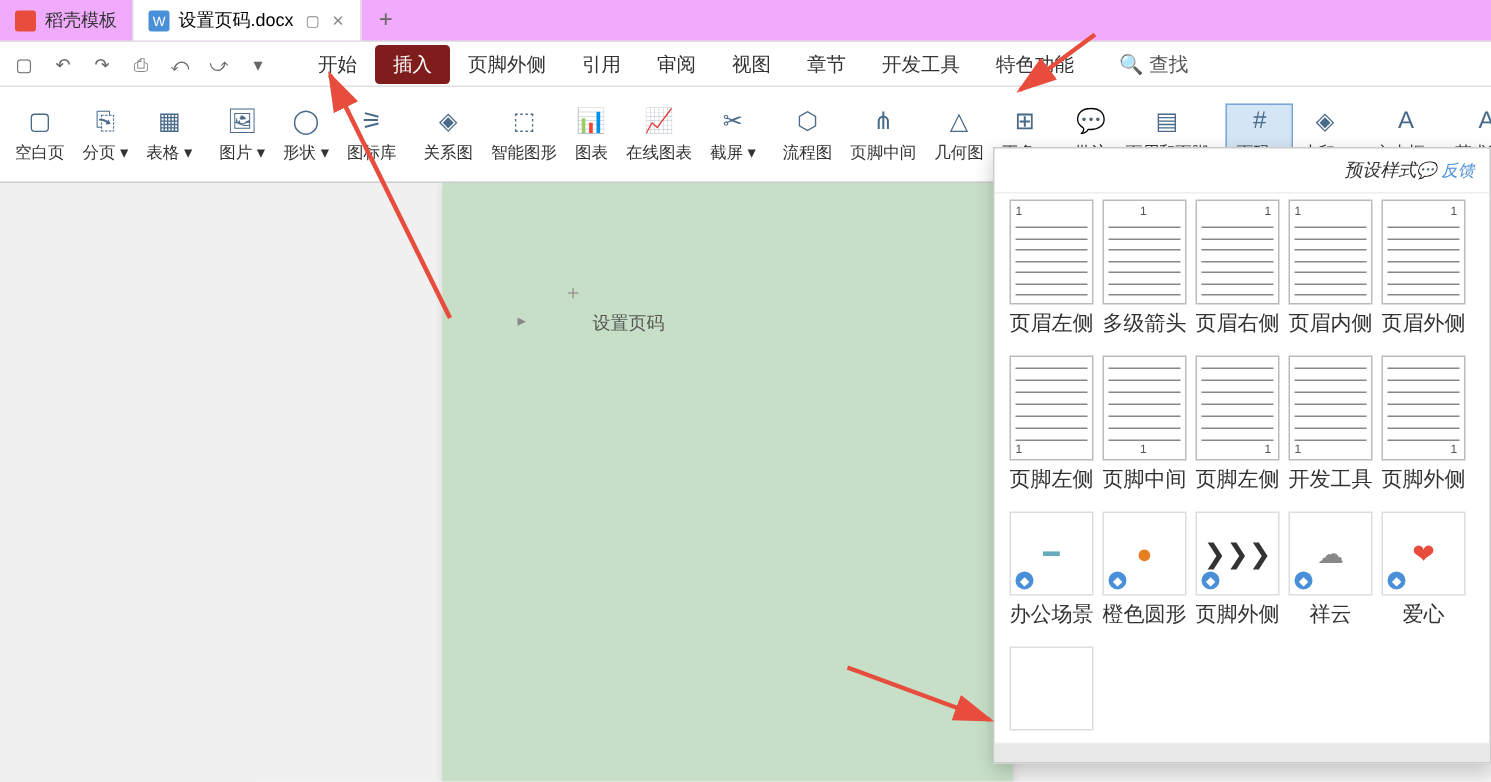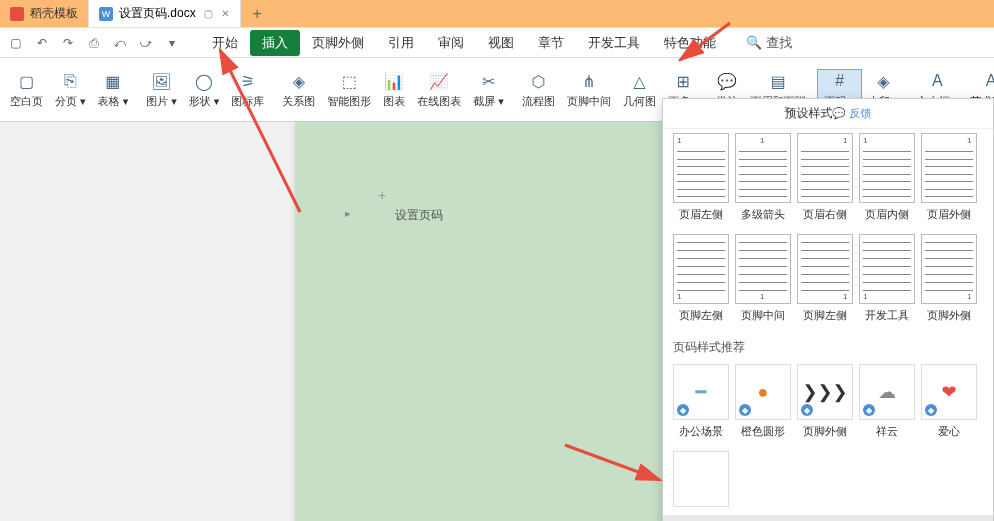--- a/index.html
+++ b/index.html
@@ -1,54 +1,54 @@
 <!DOCTYPE html>
 <html><head>
 <meta charset="utf-8">
 <style>
 * { margin: 0; padding: 0; box-sizing: border-box; font-family: "Microsoft YaHei", sans-serif; }
 body { background: #f5f5f5; width: 994px; height: 521px; overflow: hidden; position: relative; }
 
 
-.titlebar { height: 28px; background: #fdba74; display: flex; align-items: center; border-bottom: 1px solid #e0e0e0; }
+.titlebar { height: 28px; background: #f0abfc; display: flex; align-items: center; border-bottom: 1px solid #e0e0e0; }
 .tab-home { display: flex; align-items: center; padding: 0 10px; height: 100%; font-size: 12px; color: #333; }
 .tab-home .logo { width: 14px; height: 14px; background: #e74c3c; border-radius: 2px; margin-right: 6px; }
 .tab-doc { display: flex; align-items: center; padding: 0 10px; height: 100%; font-size: 12px; background: #fff; border-right: 1px solid #e0e0e0; border-left: 1px solid #e0e0e0; }
 .tab-doc .docicon { width: 14px; height: 14px; background: #4a90d9; border-radius: 2px; margin-right: 6px; display: inline-flex; align-items: center; justify-content: center; color: #fff; font-size: 9px; }
 .tab-close { margin-left: 8px; color: #888; cursor: pointer; font-size: 10px; }
 .tab-plus { padding: 0 12px; color: #666; font-size: 16px; cursor: pointer; }
 
 
 .menubar { height: 30px; background: #fff; display: flex; align-items: center; padding-left: 8px; border-bottom: 1px solid #e0e0e0; }
 .qat { display: flex; gap: 10px; margin-right: 20px; }
 .qat-item { width: 16px; height: 16px; display: inline-flex; align-items: center; justify-content: center; color: #666; cursor: pointer; font-size: 12px; }
 .menu-tabs { display: flex; gap: 0; }
 .menu-tab { padding: 4px 12px; font-size: 13px; color: #333; cursor: pointer; }
-.menu-tab.active { background: #15803d; color: #fff; border-radius: 3px; }
+.menu-tab.active { background: #7f1d1d; color: #fff; border-radius: 3px; }
 .search-box { margin-left: 18px; font-size: 13px; color: #555; cursor: pointer; display: flex; align-items: center; gap: 4px; }
 
 
 .ribbon { height: 64px; background: #fff; display: flex; align-items: center; padding: 0 4px; border-bottom: 1px solid #d0d0d0; }
 .ribbon-group { display: flex; flex-direction: column; align-items: center; justify-content: center; padding: 0 6px; cursor: pointer; position: relative; }
 .ribbon-group.active { background: #d4e5f5; border: 1px solid #7aa8d4; }
 .ribbon-icon { width: 22px; height: 22px; display: flex; align-items: center; justify-content: center; color: #4a6a8a; font-size: 16px; margin-bottom: 2px; }
 .ribbon-label { font-size: 11px; color: #333; white-space: nowrap; }
 .ribbon-sep { width: 1px; height: 44px; background: #e0e0e0; margin: 0 3px; }
 
 
 .dropdown-panel { position: absolute; left: 662px; top: 98px; width: 332px; background: #fff; border: 1px solid #ccc; box-shadow: 0 4px 12px rgba(0,0,0,.2); z-index: 100; }
-.dd-header { display: flex; justify-content: center; align-items: center; padding: 6px 10px; font-size: 12px; color: #333; border-bottom: 1px solid #eee; }
+.dd-header { display: flex; justify-content: flex-end; align-items: center; padding: 6px 10px; font-size: 12px; color: #333; border-bottom: 1px solid #eee; font-style: italic; }
 .dd-feedback { color: #4a90d9; font-size: 11px; cursor: pointer; }
 .dd-section-title { font-size: 12px; color: #555; padding: 8px 10px 4px; }
 .preset-grid { display: flex; flex-wrap: wrap; gap: 6px; padding: 4px 10px 8px; }
 .preset-item { width: 56px; display: flex; flex-direction: column; align-items: center; cursor: pointer; }
 .preset-thumb { width: 56px; height: 70px; border: 1px solid #bbb; background: #fff; position: relative; display: flex; flex-direction: column; padding: 3px; }
 .preset-thumb .line { height: 1px; background: #888; margin: 2px 0; }
 .preset-thumb .num { font-size: 8px; color: #555; position: absolute; }
-.preset-label { font-size: 11px; color: #333; margin-top: 4px; text-align: center; }
+.preset-label { font-size: 14px; color: #333; margin-top: 4px; text-align: center; }
 .style-item { width: 56px; }
 .style-thumb { width: 56px; height: 56px; border: 1px solid #ddd; background: #fff; display: flex; align-items: center; justify-content: center; position: relative; font-size: 18px; }
 .style-badge { position: absolute; left: 3px; bottom: 3px; width: 12px; height: 12px; background: #4a90d9; border-radius: 50%; color: #fff; font-size: 8px; display: flex; align-items: center; justify-content: center; }
 .dd-cmds { border-top: 1px solid #eee; }
 .dd-cmd { display: flex; align-items: center; gap: 8px; padding: 6px 10px; font-size: 12px; color: #333; cursor: pointer; }
 .dd-cmd.highlight { background: #e8e8e8; }
 
 
 .canvas-area { position: absolute; top: 122px; left: 0; right: 0; bottom: 0; background: #f0f0f0; }
 .page { position: absolute; left: 295px; top: 0; width: 380px; height: 400px; background: #c7dfc7; box-shadow: 0 2px 6px rgba(0,0,0,.15); }
@@ -338,21 +338,20 @@
           <div class="line" style="margin-top: 5px;"></div>
           <div class="line" style="margin-top: 5px;"></div>
           <div class="line" style="margin-top: 5px;"></div>
           <div class="line" style="margin-top: 5px;"></div>
           <div class="line" style="margin-top: 5px;"></div>
           <div class="line" style="margin-top: 5px;"></div>
         </div>
         <div class="preset-label">页脚外侧</div>
       </div>
     </div>
-  <div class="dd-section-title">页码样式推荐</div>
   <div class="preset-grid" id="style-grid">
       <div class="preset-item style-item">
         <div class="style-thumb" style="color: rgb(102, 170, 187);">━<div class="style-badge">◆</div></div>
         <div class="preset-label">办公场景</div>
       </div>
       <div class="preset-item style-item">
         <div class="style-thumb" style="color: rgb(230, 126, 34);">●<div class="style-badge">◆</div></div>
         <div class="preset-label">橙色圆形</div>
       </div>
       <div class="preset-item style-item">

